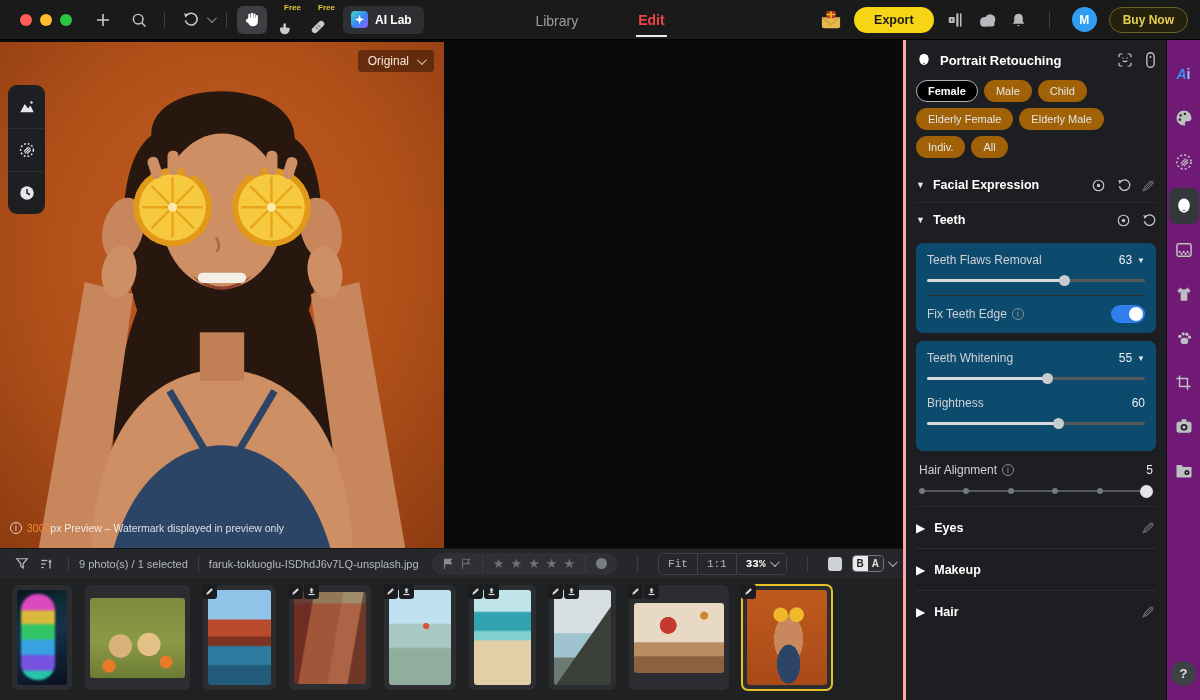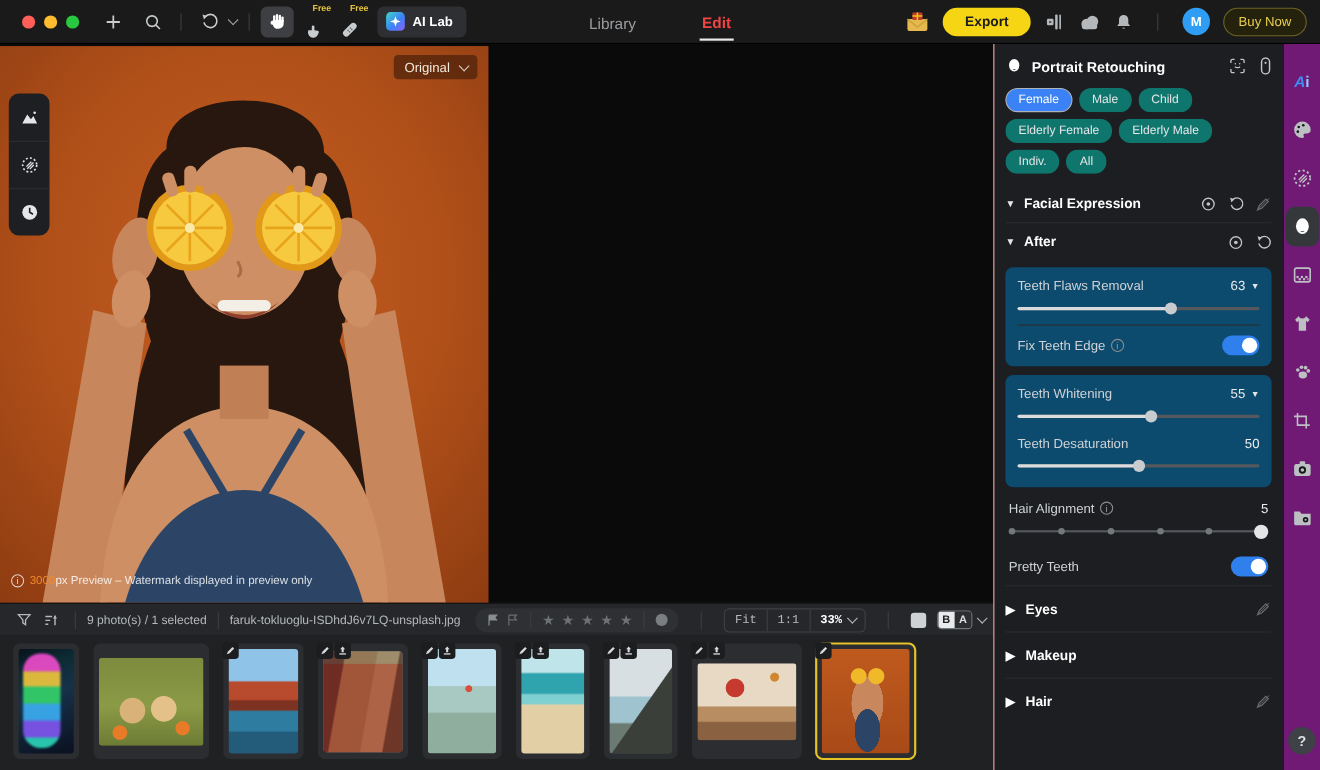--- a/index.html
+++ b/index.html
@@ -27,21 +27,21 @@
   #center-tabs { position:absolute; left:0; right:0; top:0; height:40px; display:flex;
     align-items:center; justify-content:center; gap:56px; pointer-events:none; }
   .ctab { pointer-events:auto; font-size:14px; color:#9a9da0; padding:9px 2px 7px; }
   .ctab.active { color:#ef4444; font-weight:bold; border-bottom:2px solid #e8eaec; }
   #topbar-right { margin-left:auto; display:flex; align-items:center; gap:12px; padding-right:12px; }
   #export-btn { background:#f6d514; color:#1b1b1b; font-weight:bold; font-size:12.5px;
     border-radius:14px; padding:6px 20px; }
   #avatar { width:25px; height:25px; border-radius:50%; background:#2f9df4; color:#fff;
     display:flex; align-items:center; justify-content:center; font-size:12px; font-weight:bold; }
   #buynow-btn { border:1px solid #6e6426; color:#e9cf4e; background:#24210d; font-size:12px;
-    font-weight:normal; border-radius:13px; padding:5px 13px; }
+    font-weight:bold; border-radius:13px; padding:5px 13px; }
 
   
   #canvas-area { position:absolute; left:0; top:40px; width:903px; height:508px; background:#0a0a0a; }
   .pane { position:absolute; top:2px; height:506px; overflow:hidden; background:#a84a18; }
   #pane-left { left:0; width:444px; }
   #pane-right { left:458px; width:440px; }
   .pane svg.photo { width:100%; height:100%; display:block; }
   .pane-chip { position:absolute; top:8px; display:flex; align-items:center; gap:8px;
     background:rgba(61,28,8,0.62); color:#f3e9dc; font-size:12px; border-radius:4px;
     padding:4px 10px; z-index:5; }
@@ -124,28 +124,28 @@
     linear-gradient(#e8d9c4 0 55%, #b98d62 57% 75%, #8a6242 77% 100%); }
   .t9 { width:80px; height:95px; background:
     radial-gradient(circle at 42% 26%, #f0b929 0 8%, transparent 9%),
     radial-gradient(circle at 62% 26%, #f0b929 0 8%, transparent 9%),
     radial-gradient(ellipse 24% 34% at 52% 78%, #2c4566 0 60%, transparent 61%),
     radial-gradient(ellipse 30% 42% at 52% 52%, #c8875c 0 60%, transparent 61%),
     linear-gradient(#bf5a1e,#a84a18); }
 
   
   #panel { position:absolute; left:903px; top:40px; width:263px; height:660px; background:#1c1e21;
-    border-left:1px solid #fca5a5; padding:12px 10px 0; font-size:12px; }
+    border-left:3px solid #fca5a5; padding:12px 10px 0; font-size:12px; }
   #panel-header { display:flex; align-items:center; gap:8px; margin-bottom:12px; }
   #panel-title { font-size:13px; font-weight:bold; color:#fff; flex:1; }
   .hdr-icons { display:flex; gap:12px; color:#c3c6c9; }
   #chips { display:flex; flex-wrap:wrap; gap:6px; margin-bottom:12px; }
-  .chip { background:#0f766e; color:#e4e6e8; font-size:11px; border-radius:11px;
+  .chip { background:#a16207; color:#e4e6e8; font-size:11px; border-radius:11px;
     padding:4px 11px; border:1px solid transparent; }
-  .chip.selected { background:#3b82f6; border-color:#aeb3b9; color:#fff; }
+  .chip.selected { background:#000000; border-color:#aeb3b9; color:#fff;font-weight:bold; }
   .secrow { display:flex; align-items:center; gap:8px; height:30px; color:#fff; }
   .secrow .label { font-weight:bold; font-size:12.5px; flex:1; }
   .secrow .tri { font-size:9px; color:#e4e6e8; }
   .sec-icons { display:flex; gap:10px; align-items:center; color:#c3c6c9; }
   .dim { opacity:.45; }
   .hline { height:1px; background:#2a2c2f; margin:2px 0; }
   .card { background:#0c4a6e; border-radius:7px; padding:10px 11px; margin:8px 0; }
   .ctl-row { display:flex; align-items:center; margin-bottom:7px; }
   .ctl-label { color:#cfd2d5; flex:1; display:flex; align-items:center; gap:5px; }
   .ctl-val { color:#eceeef; display:flex; align-items:center; gap:5px; }
@@ -610,21 +610,21 @@
         <svg class="dim" width="15" height="15" viewBox="0 0 20 20">
             <path d="M3 17 L5 12 13 4 16 7 8 15 Z" fill="none" stroke="#c3c6c9" stroke-width="1.5"></path>
             <line x1="3" y1="17" x2="17" y2="3" stroke="#c3c6c9" stroke-width="1.2"></line>
           </svg>
       </span>
     </div>
     <div class="hline"></div>
 
     <div class="secrow">
       <span class="tri">▼</span>
-      <span class="label">After</span>
+      <span class="label">Teeth</span>
       <span class="sec-icons">
         <svg width="15" height="15" viewBox="0 0 20 20">
             <circle cx="10" cy="10" r="7" fill="none" stroke="#c3c6c9" stroke-width="1.6"></circle>
             <circle cx="10" cy="10" r="2.2" fill="#c3c6c9"></circle>
           </svg>
         <svg width="15" height="15" viewBox="0 0 20 20">
             <path d="M6,5 A7,7 0 1 1 4.5,11" fill="none" stroke="#c3c6c9" stroke-width="1.7"></path>
             <polygon points="3,2.5 8,4 4.8,8" fill="#c3c6c9"></polygon>
           </svg>
       </span>
@@ -659,52 +659,48 @@
           <span class="ctl-val">
               <span>55</span>
               <span class="dd-tri">▼</span>
             </span>
         </div>
         <div class="slider">
             <div class="track"></div>
             <div class="fill" style="width: 55%;"></div>
           </div>
       </div>
-      <div class="grp" style="margin-bottom:2px">
+      <div class="grp">
         <div class="ctl-row">
-          <span class="ctl-label">Teeth Desaturation</span>
-          <span class="ctl-val">50</span>
+          <span class="ctl-label">Brightness</span>
+          <span class="ctl-val">60</span>
         </div>
         <div class="slider">
             <div class="track"></div>
-            <div class="fill" style="width: 50%;"></div>
+            <div class="fill" style="width: 60%;"></div>
           </div>
       </div>
     </div>
 
     <div style="padding:4px 3px 0">
       <div class="ctl-row">
         <span class="ctl-label">
             <span>Hair Alignment</span>
             <span class="info-circ" style="border-color:#8a8d90;color:#9a9da0">i</span>
           </span>
         <span class="ctl-val">5</span>
       </div>
       <div class="step-slider">
         <div class="track"></div>
         <span class="step-dot" style="left:0%"></span>
           <span class="step-dot" style="left:19%"></span>
         <span class="step-dot" style="left:38%"></span>
           <span class="step-dot" style="left:57%"></span>
         <span class="step-dot" style="left:76%"></span>
         <span class="step-thumb"></span>
-      </div>
-      <div class="ctl-row" style="margin:16px 0 4px">
-        <span class="ctl-label">Pretty Teeth</span>
-        <span class="toggle"></span>
       </div>
     </div>
 
     <div class="hline" style="margin-top:8px"></div>
     <div class="collapse-row">
       <span class="tri">▶</span>
       <span class="label">Eyes</span>
       <svg class="dim" width="15" height="15" viewBox="0 0 20 20">
           <path d="M3 17 L5 12 13 4 16 7 8 15 Z" fill="none" stroke="#c3c6c9" stroke-width="1.5"></path>
           <line x1="3" y1="17" x2="17" y2="3" stroke="#c3c6c9" stroke-width="1.2"></line>

